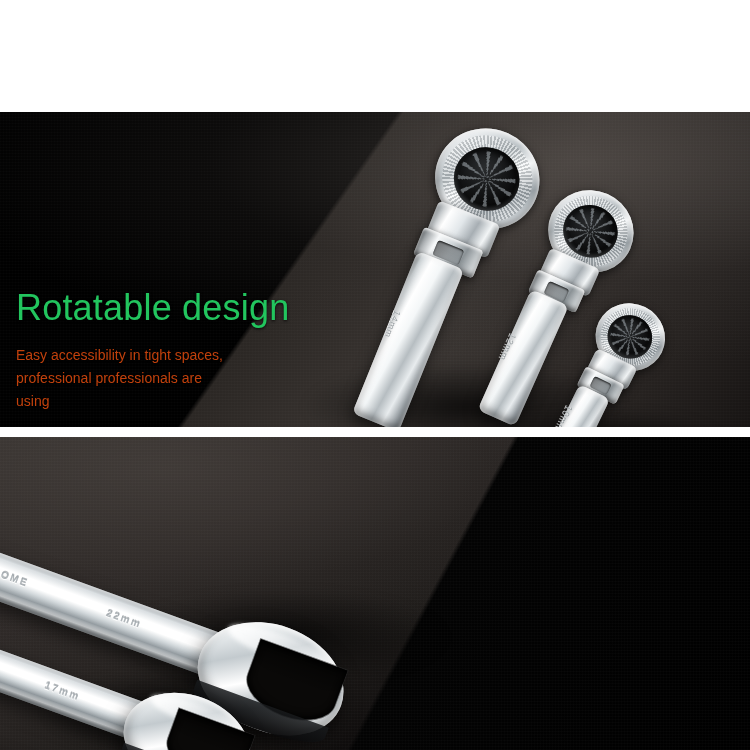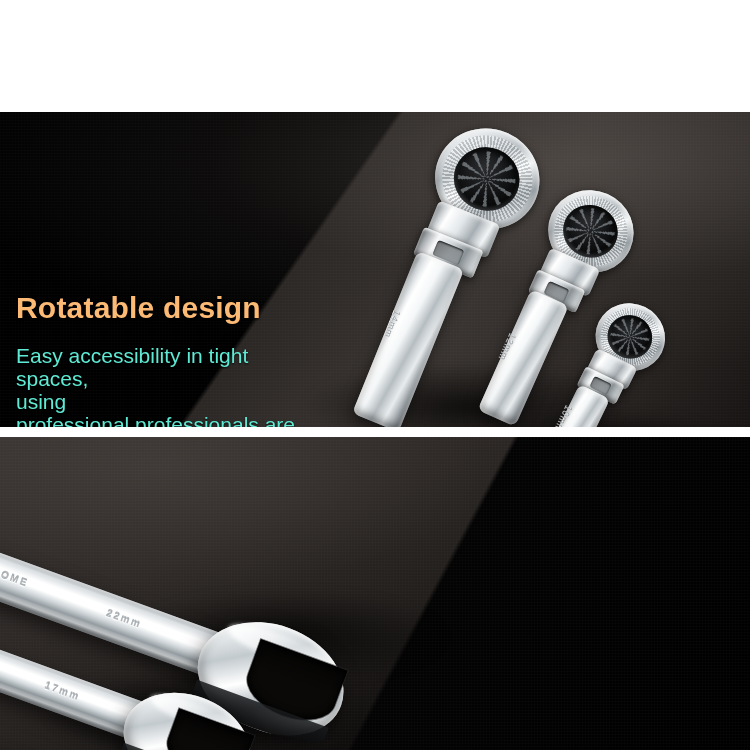--- a/index.html
+++ b/index.html
@@ -93,35 +93,35 @@
   }
 
   
   .block-top-text {
     position: absolute;
     left: 16px; top: 178px;
     width: 300px;
   }
 
   .headline {
-    font-size: 30px;
+    font-size: 36px;
     line-height: 36px;
-    font-weight: 700;
-    color: #fdba74;
+    font-weight: 400;
+    color: #22c55e;
     letter-spacing: 0.2px;
     text-shadow: 0 1px 3px rgba(0,0,0,0.85);
     white-space: nowrap;
   }
 
   .body-copy {
     margin-top: 18px;
-    font-size: 21px;
+    font-size: 14px;
     line-height: 23px;
     font-weight: 400;
-    color: #5eead4;
+    color: #c2410c;
     text-shadow: 0 1px 2px rgba(0,0,0,0.8);
   }
   .body-copy .line { display: block; }
 
   
   .tool { position: absolute; }
 
   .ratchet { position: absolute; transform-origin: 50% 0%; }
 
   .rt-ring {
@@ -343,22 +343,22 @@
         <div class="rt-handle" style="left:20px; top:98px; width:34px; height:67px;">
           <div class="stamp">10mm</div>
         </div>
       </div>
     </div>
 
     <div class="block-top-text">
       <div class="headline">Rotatable design</div>
       <div class="body-copy">
         <span class="line">Easy accessibility in tight spaces,</span>
+        <span class="line">professional professionals are</span>
         <span class="line">using</span>
-        <span class="line">professional professionals are</span>
       </div>
     </div>
   </div>
 
   <div class="panel panel-bottom">
     <div class="bg-base"></div>
     <div class="bg-diag"></div>
     <div class="bg-grain"></div>
 
     <div class="tool">

